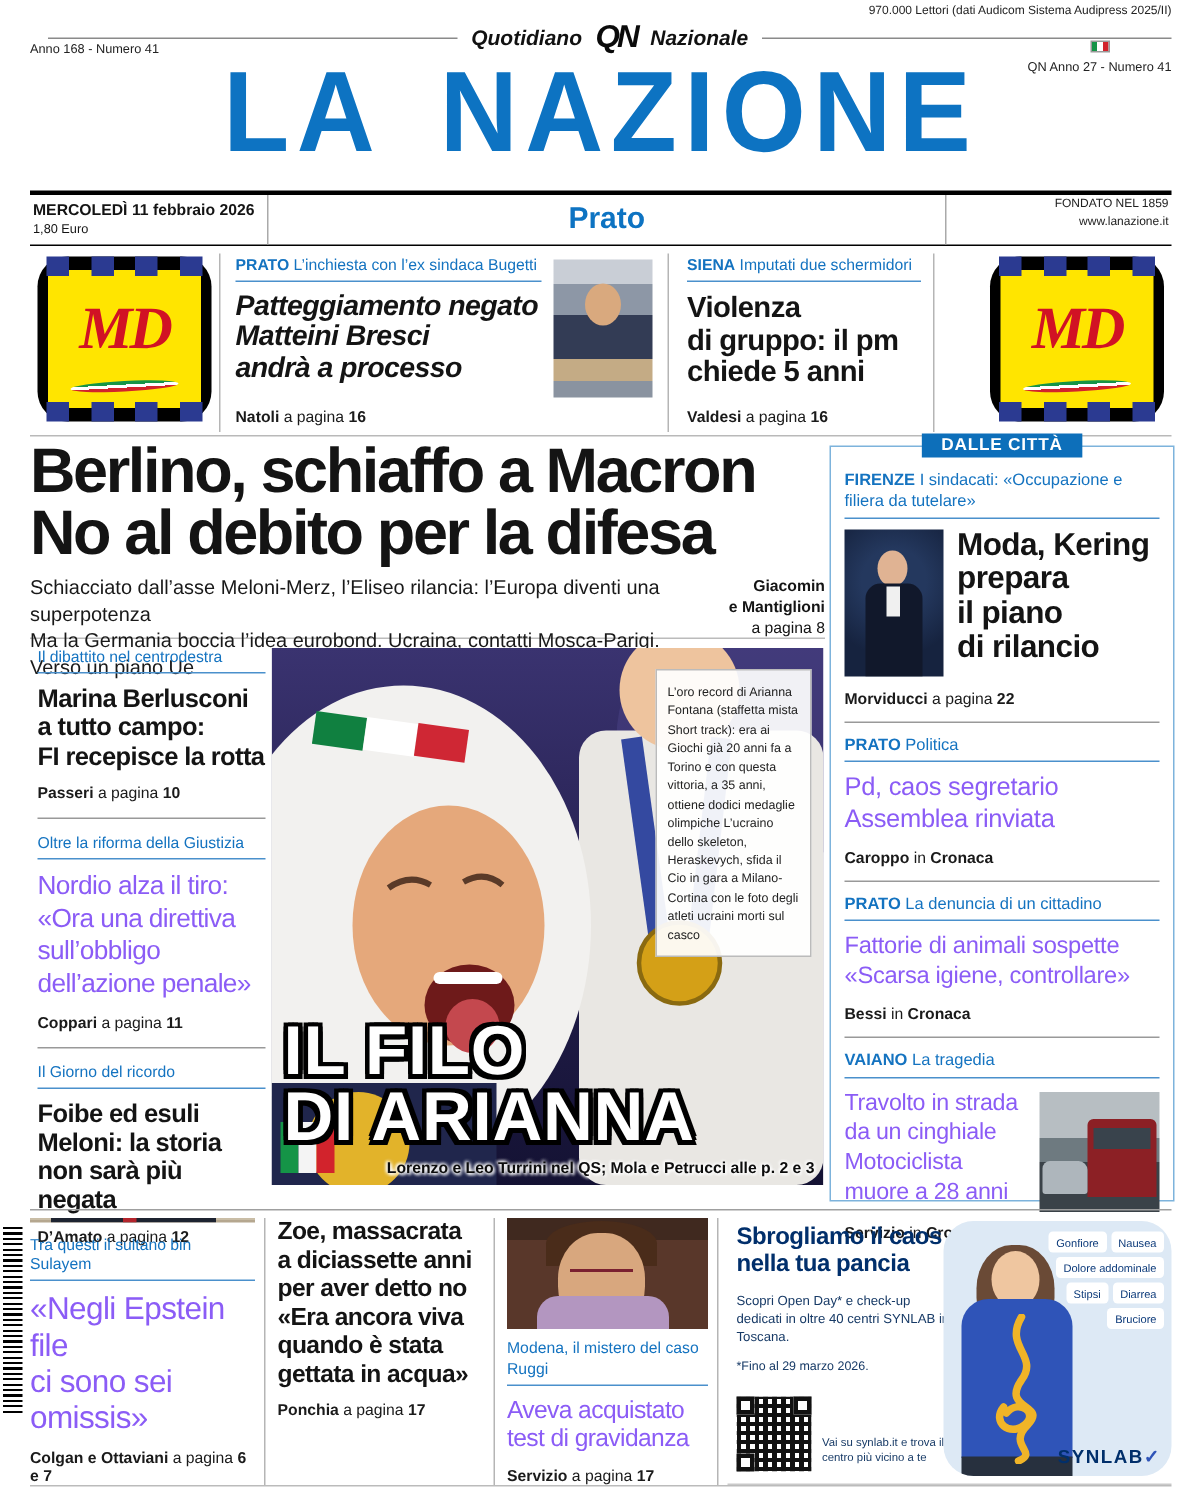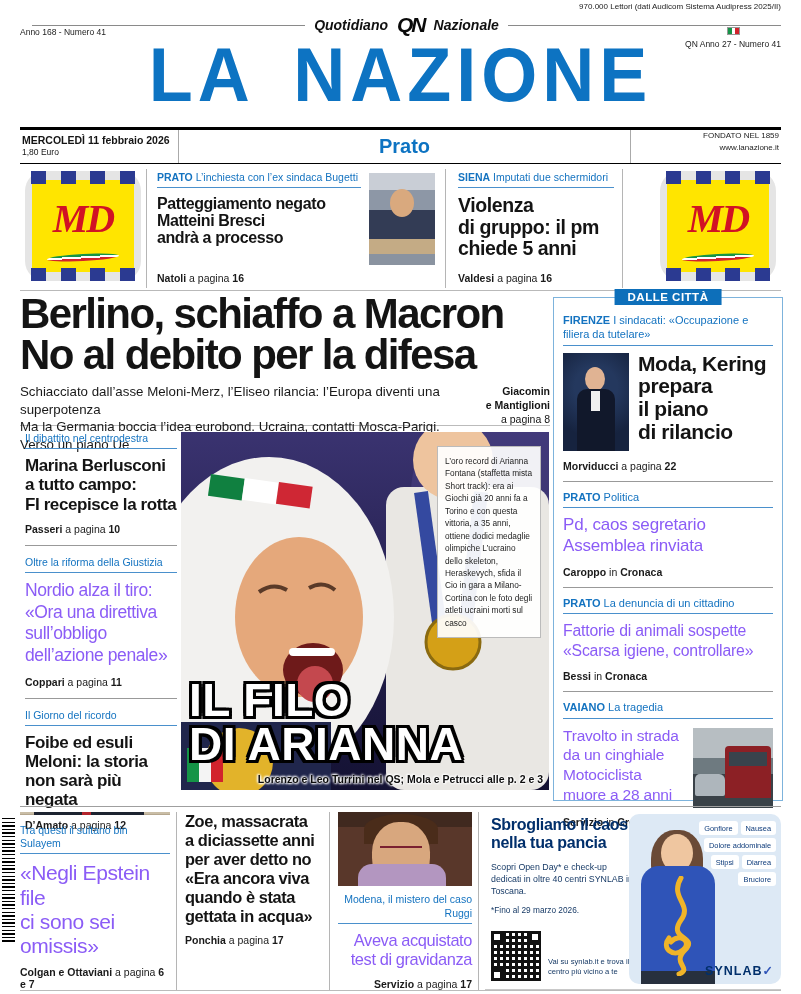--- a/index.html
+++ b/index.html
@@ -43,32 +43,32 @@
   .hl { white-space:pre-line; color:#141414; font-weight:800; letter-spacing:-0.4px; }
   .hl.light { font-weight:400; color:#8b5cf6; }
   .byline { font-size:10.5px; color:#1a1a1a; }
   .byline b { font-weight:800; }
   .hr { border-top:1px solid #999; }
 
   
   .topband { position:absolute; top:169px; left:20px; right:20px; height:119px; display:flex; }
   .vr { border-left:1px solid #b5b5b5; }
   .md-ad { width:126px; display:flex; align-items:flex-start; justify-content:center; padding-top:2px; }
-  .md-box { width:116px; height:110px; background:#e5e5e5; border-radius:20px; position:relative; }
+  .md-box { width:116px; height:110px; background:#000000; border-radius:20px; position:relative; }
   .md-inner { position:absolute; left:7px; right:7px; top:9px; bottom:9px; background:#ffe500; }
   .md-teeth { position:absolute; left:6px; right:6px; height:13px; display:flex; justify-content:space-between; }
   .md-teeth.t { top:0; } .md-teeth.b { bottom:0; }
   .md-teeth span { width:15px; height:100%; background:#2b3a91; }
   .md-word { position:absolute; left:0; right:0; top:24px; text-align:center;
              font-family:"Liberation Serif", serif; font-weight:900; font-style:italic;
              font-size:40px; color:#d11224; letter-spacing:-2px; }
   .md-swoosh { position:absolute; left:22px; right:22px; bottom:20px; height:7px; border-radius:50%;
                background:linear-gradient(180deg,#159447 0 34%,#fff 34% 63%,#d2232c 63% 100%); transform:rotate(-3deg); }
   .ts-a { width:222px; padding:2px 8px 0 10px; display:flex; flex-direction:column; }
-  .ts-a .hl { font-size:16px; line-height:1.07; }
+  .ts-a .hl { font-size:19px; line-height:1.07;font-style:italic; }
   .ts-a .byline { margin-top:auto; padding-bottom:4px; }
   .ts-photo { width:66px; height:92px; margin-top:4px; position:relative; overflow:hidden; }
   .ph-matteini { background:linear-gradient(180deg,#c9ced6 0 18%,#8d97a6 18% 40%,#333c55 40% 72%,#c4ab85 72% 88%,#8a93a0 88% 100%); }
   .ph-face { position:absolute; border-radius:50%; background:#d9a97e; }
   .ts-b { width:176px; padding:2px 8px 0 12px; display:flex; flex-direction:column; }
   .ts-b .hl { font-size:19.5px; line-height:1.1; }
   .ts-b .byline { margin-top:auto; padding-bottom:4px; }
   .topband .md-ad.right { margin-left:auto; }
 
   .hairline { position:absolute; left:20px; right:20px; border-top:1px solid #b9b9b9; }
@@ -121,21 +121,21 @@
   .truck { position:absolute; right:2px; top:18px; width:46px; height:52px; background:#8c2025; border-radius:4px 4px 0 0; }
   .truck:before { content:""; position:absolute; left:4px; top:6px; right:4px; height:14px; background:#39434c; }
   .car { position:absolute; left:2px; bottom:12px; width:30px; height:22px; background:#aeb6bc; border-radius:5px 6px 2px 2px; }
   .rr-s4 .byline { margin-top:8px; }
 
   
   .bottomband { position:absolute; left:20px; top:812px; right:20px; height:178px; display:flex; }
   .bb-col { display:flex; flex-direction:column; }
   .bb-c1 { width:156px; padding-right:6px; }
   .bb-c2 { width:152px; padding:0 6px 0 8px; }
-  .bb-c3 { width:148px; padding:0 6px 0 8px;text-align:right; }
+  .bb-c3 { width:148px; padding:0 6px 0 8px; }
   .bb-photo { width:100%; height:90px; margin-bottom:7px; position:relative; overflow:hidden; }
   .ph-sultan { background:linear-gradient(180deg,#c9bda6 0 55%,#b5a78f 55% 100%); }
   .ph-sultan .suit { position:absolute; left:14px; bottom:0; width:110px; height:38px; background:#1d2330; border-radius:18px 18px 0 0; }
   .ph-sultan .tie { position:absolute; left:62px; bottom:0; width:9px; height:26px; background:#b3242c; }
   .ph-sultan .head { position:absolute; left:48px; top:12px; width:36px; height:42px; background:#caa27c; border-radius:46%; }
   .ph-sultan .hair { position:absolute; left:46px; top:8px; width:40px; height:16px; background:#1c1711; border-radius:50% 50% 0 0; }
   .ph-ruggi { background:linear-gradient(180deg,#40291f 0 20%,#59372a 20% 100%); }
   .ph-ruggi .head { position:absolute; left:34px; top:10px; width:58px; height:66px; background:#d8a77e; border-radius:46%; }
   .ph-ruggi .hairr { position:absolute; left:26px; top:2px; width:74px; height:30px; background:#4a2c1a; border-radius:50% 50% 0 0; }
   .ph-ruggi .glasses { position:absolute; left:42px; top:34px; width:42px; height:10px;
@@ -154,21 +154,21 @@
   .ad-body { width:148px; font-size:8.8px; color:#173a66; line-height:1.4; margin:9px 0 0 6px; }
   .ad-note { width:148px; font-size:8.3px; color:#173a66; margin:7px 0 0 6px; }
   .qr-row { position:absolute; left:6px; bottom:8px; display:flex; gap:7px; align-items:flex-end; }
   .qr { width:50px; height:50px; position:relative; background:
         repeating-linear-gradient(0deg,#111 0 3px,transparent 3px 6px),
         repeating-linear-gradient(90deg,#111 0 3px,#fff 3px 6px); outline:3px solid #fff; }
   .qr i { position:absolute; width:12px; height:12px; background:#fff; border:3px solid #111; }
   .qr .f1 { left:0; top:0; } .qr .f2 { right:0; top:0; } .qr .f3 { left:0; bottom:0; }
   .qr-cap { width:82px; font-size:7.6px; color:#173a66; line-height:1.35; padding-bottom:4px; }
   .ad-panel { position:absolute; right:0; top:2px; width:152px; height:170px; background:#dde9f5;
-              border-radius:10px; overflow:hidden; }
+              border-radius:20px; overflow:hidden; }
   .tagcol { position:absolute; top:7px; right:5px; display:flex; flex-direction:column; align-items:flex-end; gap:3px; z-index:3; }
   .tagrow { display:flex; gap:3px; }
   .pill { background:#fff; color:#0c3a7a; font-size:7.4px; padding:2.5px 5px; border-radius:3px; white-space:nowrap; }
   .w-hair { position:absolute; left:22px; top:16px; width:52px; height:64px; background:#6a4a36; border-radius:45%; }
   .w-face { position:absolute; left:32px; top:20px; width:32px; height:38px; background:#efc6a0; border-radius:50%; }
   .w-body { position:absolute; left:12px; top:52px; width:74px; height:106px; background:#2f54b8; border-radius:18px 18px 0 0; }
   .w-jeans { position:absolute; left:12px; bottom:0; width:74px; height:13px; background:#27303e; }
   .w-squiggle { position:absolute; left:12px; top:62px; z-index:2; }
   .synlab-logo { position:absolute; right:7px; bottom:6px; font-size:12.5px; font-weight:800;
                  color:#012f6b; letter-spacing:1px; }

